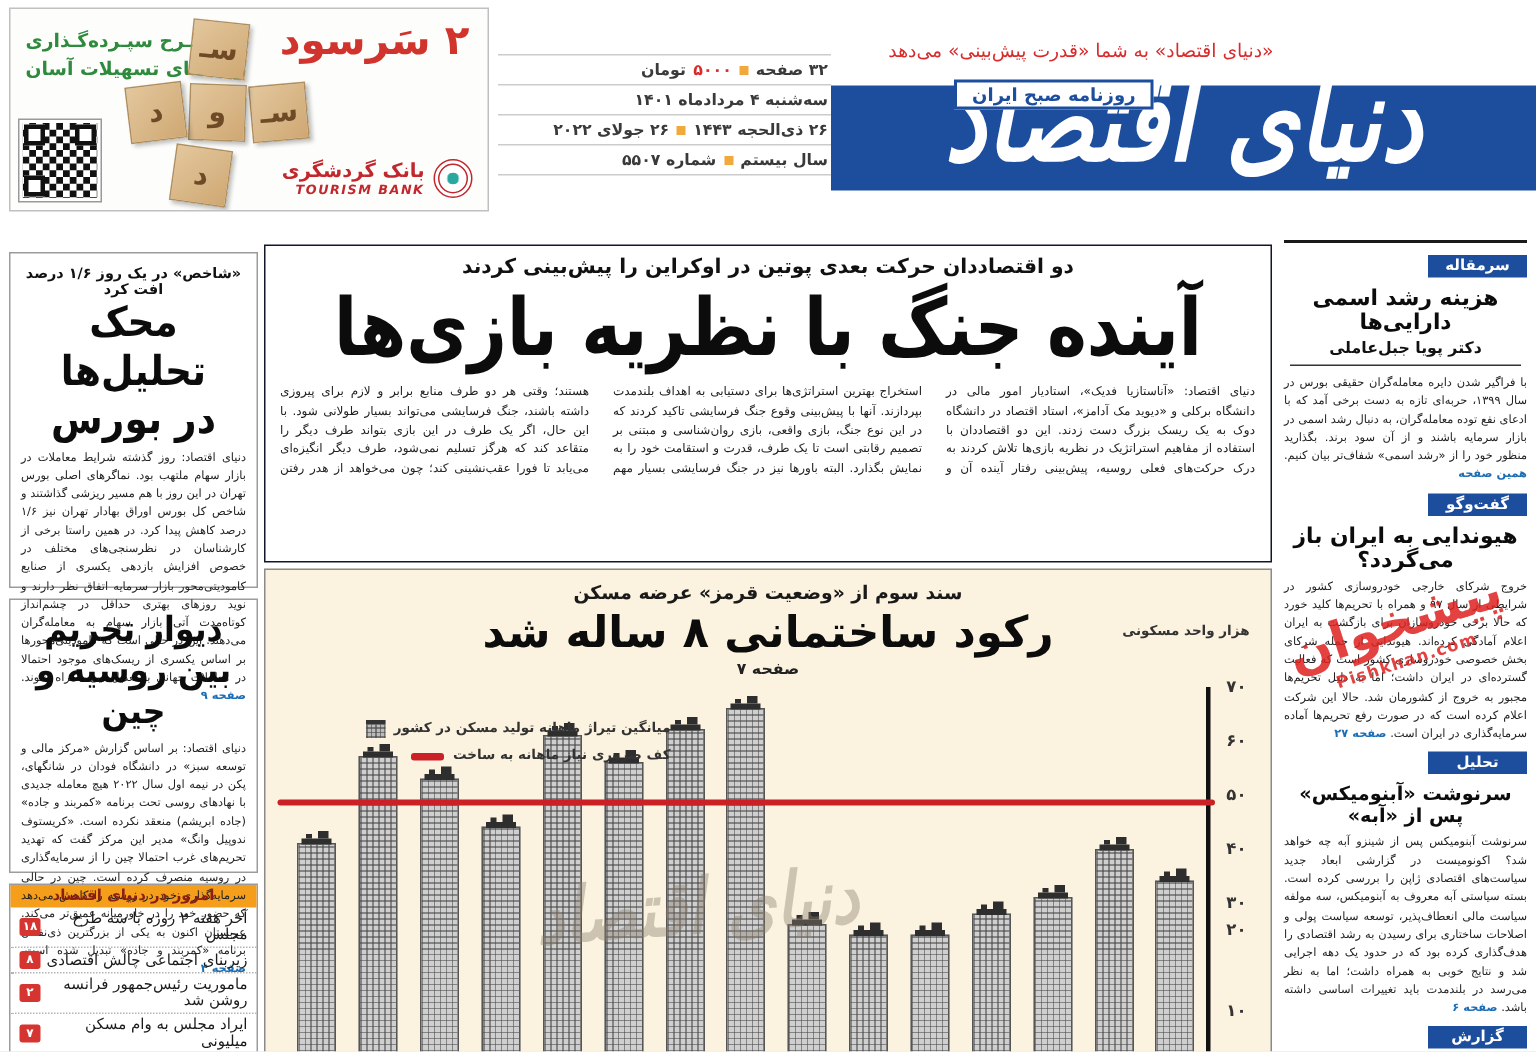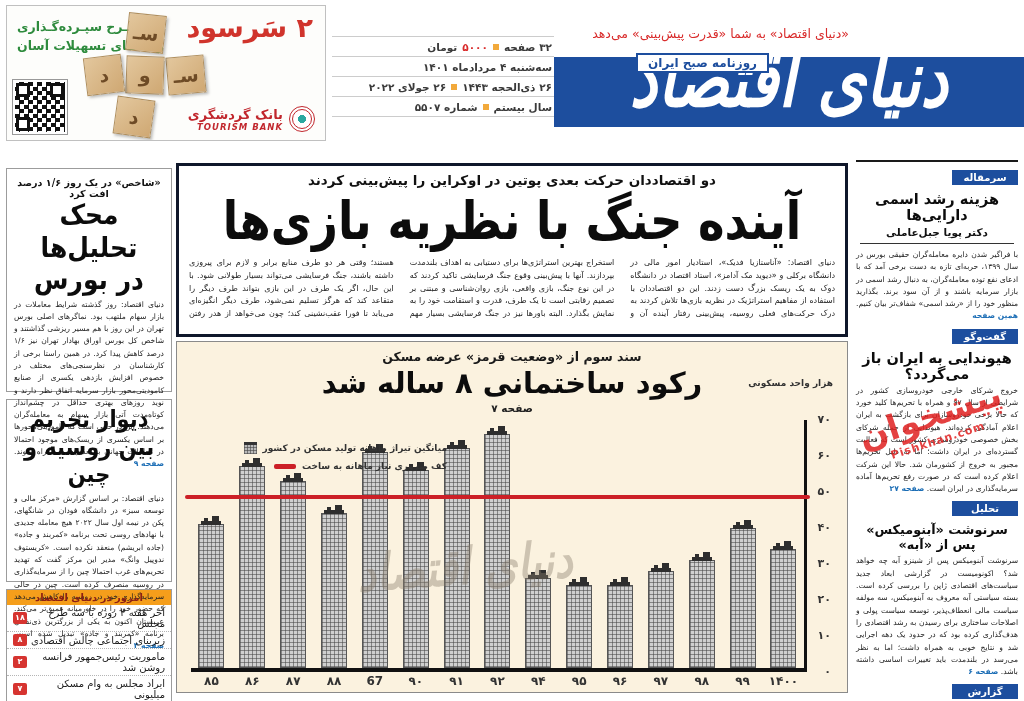--- a/index.html
+++ b/index.html
@@ -30,21 +30,21 @@
   .bank-icon { width:26px; height:26px; border-radius:50%; border:4px double #c1272d; background:radial-gradient(circle at 50% 50%, #2aa8a0 0 30%, #fff 32%); }
   .bank-fa { color:#c1272d; font-size:13px; font-weight:bold; }
   .bank-en { color:#c1272d; font-size:8.5px; font-weight:bold; font-style:italic; letter-spacing:1px; }
 
   
   .left-col  { position:absolute; top:168px; left:6px;  width:166px; }
   .right-col { position:absolute; top:160px; right:6px; width:162px; border-top:2px solid #1a1a1a; padding-top:8px; }
   .center-col{ position:absolute; top:163px; right:176px; width:672px; }
 
   
-  .lead-box { border:3px solid #0f172a; height:174px; padding:6px 10px; }
+  .lead-box { border:1px solid #0f172a; height:212px; padding:6px 10px; }
   .lead-kicker { text-align:center; font-size:13.5px; font-weight:bold; color:#111; }
   .lead-headline { text-align:center; font-size:45px; font-weight:bold; color:#0c0c0c; transform:scaleY(1.18); margin:6px 0 10px; white-space:nowrap; }
   .lead-body { direction:rtl; text-align:justify; font-size:8px; line-height:1.6; color:#222; column-count:3; column-gap:16px; height:64px; overflow:hidden; }
   .plink { color:#1b6db5; font-weight:bold; }
 
   
   .chart-panel { position:relative; margin-top:4px; height:352px; background:#fbf2df; border:1px solid #8a8a8a; overflow:hidden; }
   .chart-kicker { text-align:center; font-size:12.5px; font-weight:bold; color:#1a1a1a; margin-top:7px; }
   .chart-title { text-align:center; font-size:29px; font-weight:bold; color:#0c0c0c; margin-top:2px; }
   .chart-page { text-align:center; font-size:10.5px; font-weight:bold; color:#222; margin-top:2px; }
@@ -173,21 +173,21 @@
     </div>
 
     <div class="chart-panel">
       <div class="chart-kicker">سند سوم از «وضعیت قرمز» عرضه مسکن</div>
       <div class="chart-title">رکود ساختمانی ۸ ساله شد</div>
       <div class="chart-page plink" style="color:#222;">صفحه ۷</div>
       <div class="ylab">هزار واحد مسکونی</div>
       <div class="yaxis">
           <div class="y-tick" style="bottom: -6px;">۰</div>
           <div class="y-tick" style="bottom: 30px;">۱۰</div>
-          <div class="y-tick" style="bottom: 66px;">۲۰</div>
+          <div class="y-tick" style="bottom: 84px;">۲۰</div>
           <div class="y-tick" style="bottom: 102px;">۳۰</div>
           <div class="y-tick" style="bottom: 138px;">۴۰</div>
           <div class="y-tick" style="bottom: 174px;">۵۰</div>
           <div class="y-tick" style="bottom: 210px;">۶۰</div>
           <div class="y-tick" style="bottom: 246px;">۷۰</div>
         </div>
       <div class="plot-wrap">
         <div class="plot">
             <div class="bar-slot">
               <div class="building" style="height: 144px;">

